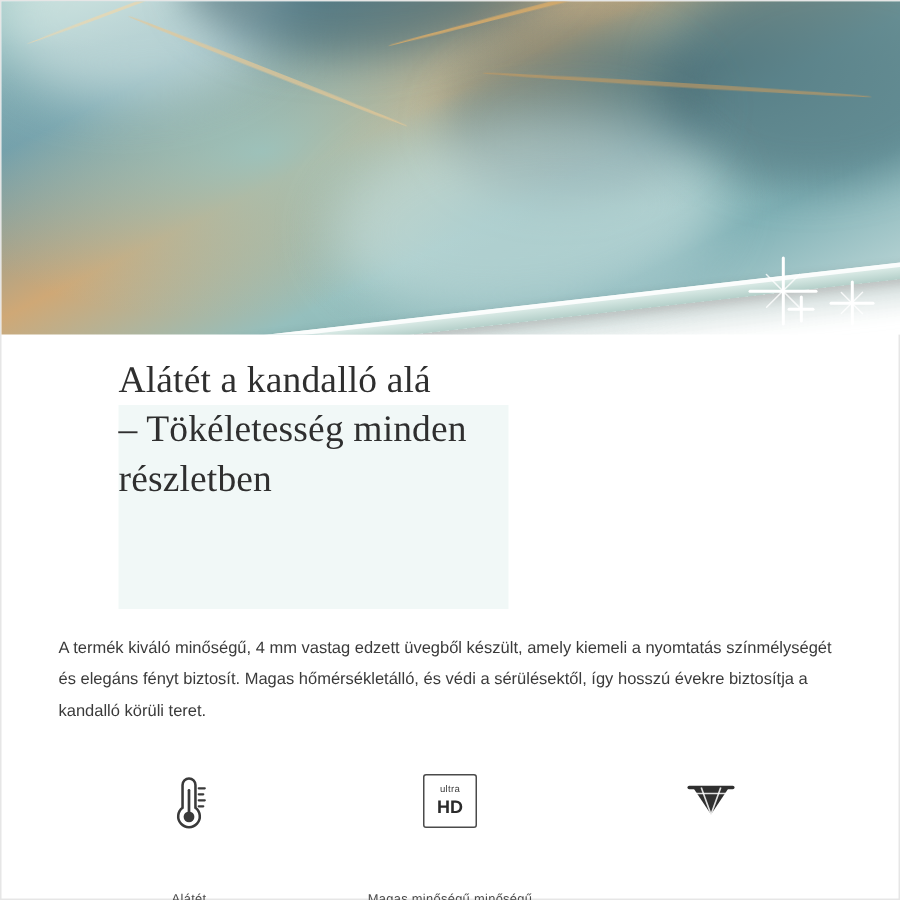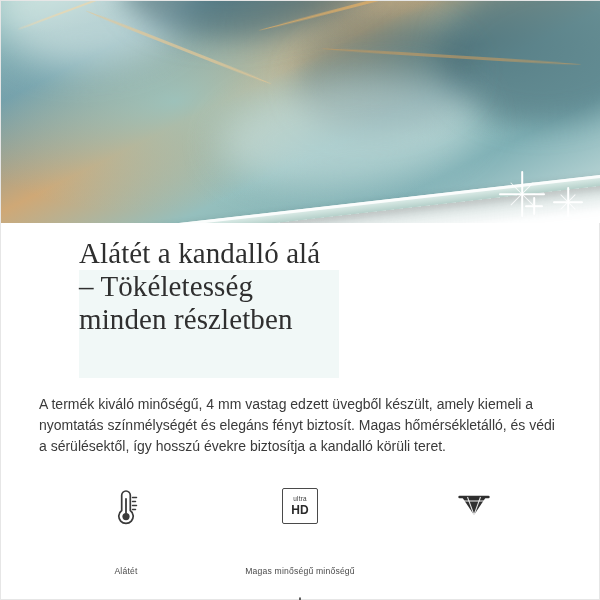--- a/index.html
+++ b/index.html
@@ -88,21 +88,21 @@
   .d1 { left: 170px; top: 20px;  width: 260px; height: 130px; background: rgba(60,95,105,0.55); }
   .d2 { left: 480px; top: 120px; width: 220px; height: 150px; background: rgba(70,105,115,0.5); }
   .d3 { left: 330px; top: 150px; width: 180px; height: 110px; background: rgba(55,90,100,0.35); }
 
   .light-blob {
     position: absolute;
     border-radius: 50%;
     filter: blur(18px);
   }
   .l1 { left: 40px;  top: 40px;  width: 200px; height: 120px; background: rgba(235,245,243,0.55); }
-  .l2 { left: 250px; top: 200px; width: 260px; height: 108px; background: rgba(225,240,238,0.45); }
+  .l2 { left: 250px; top: 200px; width: 260px; height: 136px; background: rgba(225,240,238,0.45); }
 
   
   .panel-edge {
     position: absolute;
     left: 0;
     top: 326px;
     width: 700px;
     height: 11px;
     background: linear-gradient(180deg, #e7f2ef 0%, #cfe3de 45%, #b4cfc9 100%);
     box-shadow: 0 3px 8px rgba(0,0,0,0.18);
@@ -146,35 +146,35 @@
   .sp-b { left: 552px; top: 186px; width: 30px; height: 30px; }
   .sp-c { left: 524px; top: 196px; width: 18px; height: 18px; }
 
   
   .content {
     padding: 14px 38px 0 38px;
   }
 
   .headline {
     font-family: "Liberation Serif", serif;
-    font-size: 29px;
+    font-size: 25px;
     line-height: 33px;
     font-weight: 400;
     color: #2f2f2f;
     margin: 0 0 0 0;
     letter-spacing: 0.1px;
     padding-left: 40px;
   }
   .headline .l2 {
     display: block;
   }
 
   .body-copy {
     margin-top: 16px;
-    font-size: 14px;
+    font-size: 11px;
     line-height: 21px;
     color: #3a3a3a;
     max-width: 524px;
   }
 
   
   .features {
     margin-top: 26px;
     display: grid;
     grid-template-columns: repeat(3, 1fr);

